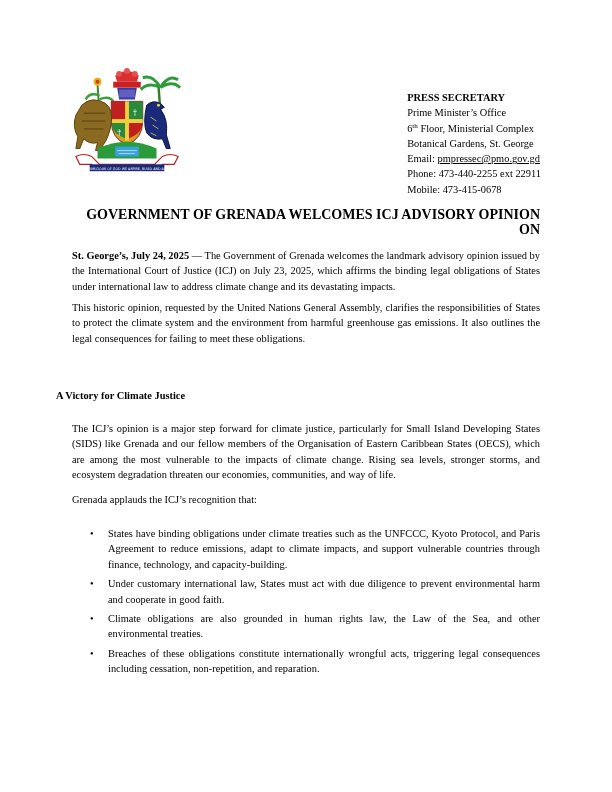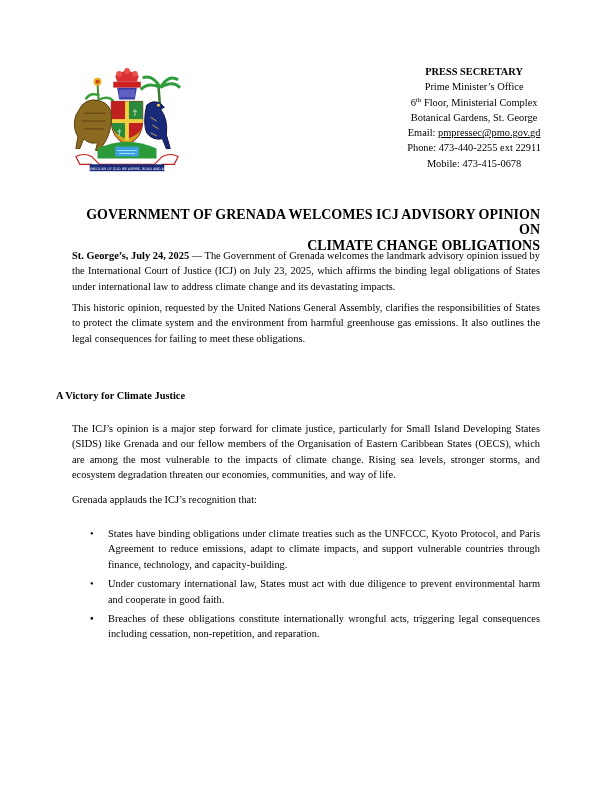--- a/index.html
+++ b/index.html
@@ -2,21 +2,21 @@
 <html><head>
 <meta charset="utf-8">
 <style>
   html, body { margin: 0; padding: 0; background: #ffffff; }
   body { width: 612px; height: 792px; position: relative; overflow: hidden;
          font-family: "Liberation Serif", "DejaVu Serif", serif; color: #000; }
   .page { position: absolute; left: 0; top: 0; width: 612px; height: 792px; }
 
   .crest { position: absolute; left: 68px; top: 66px; width: 118px; height: 116px; }
 
-  .contact { position: absolute; right: 71px; top: 64px; text-align: center;
+  .contact { position: absolute; right: 71px; top: 90px; text-align: left;
              font-size: 10.4px; line-height: 15.3px; }
   .contact .title { font-weight: bold; }
   .contact .lbl { font-weight: normal; }
   .contact a { color: #000; }
   .contact sup { font-size: 7px; line-height: 0; }
 
   .headline { position: absolute; left: 72px; width: 468px; top: 207px;
               text-align: right; font-weight: bold; font-size: 14px; line-height: 15.4px; }
 
   .para { position: absolute; left: 72px; width: 468px; font-size: 10.4px;
@@ -84,33 +84,32 @@
     <div>Prime Minister’s Office</div>
     <div><span>6</span><sup>th</sup><span> Floor, Ministerial Complex</span></div>
     <div>Botanical Gardens, St. George</div>
     <div><span class="lbl">Email</span><span class="lbl">: </span><a href="mailto:pmpressec@pmo.gov.gd">pmpressec@pmo.gov.gd</a></div>
     <div><span class="lbl">Phone</span><span class="lbl">: </span><span>473-440-2255 ext 22911</span></div>
     <div><span class="lbl">Mobile</span><span class="lbl">: </span><span>473-415-0678</span></div>
   </div>
 
   <div class="headline">
     <div>GOVERNMENT OF GRENADA WELCOMES ICJ ADVISORY OPINION ON</div>
-    <div>CLIMATE CHANGE OBLIGATIONS</div>
   </div>
 
   <p class="para" style="top:248px"><b>St. George’s, July 24, 2025</b><span> — The Government of Grenada welcomes the landmark advisory opinion issued by the International Court of Justice (ICJ) on July 23, 2025, which affirms the binding legal obligations of States under international law to address climate change and its devastating impacts.</span></p>
 
   <p class="para" style="top:300px">This historic opinion, requested by the United Nations General Assembly, clarifies the responsibilities of States to protect the climate system and the environment from harmful greenhouse gas emissions. It also outlines the legal consequences for failing to meet these obligations.</p>
 
   <h2 class="h2">A Victory for Climate Justice</h2>
 
   <p class="para" style="top:421px">The ICJ’s opinion is a major step forward for climate justice, particularly for Small Island Developing States (SIDS) like Grenada and our fellow members of the Organisation of Eastern Caribbean States (OECS), which are among the most vulnerable to the impacts of climate change. Rising sea levels, stronger storms, and ecosystem degradation threaten our economies, communities, and way of life.</p>
 
   <p class="para" style="top:492px">Grenada applauds the ICJ’s recognition that:</p>
 
   <ul class="bullets">
     <li><span class="dot">•</span><span>States have binding obligations under climate treaties such as the UNFCCC, Kyoto Protocol, and Paris Agreement to reduce emissions, adapt to climate impacts, and support vulnerable countries through finance, technology, and capacity-building.</span></li>
     <li><span class="dot">•</span><span>Under customary international law, States must act with due diligence to prevent environmental harm and cooperate in good faith.</span></li>
-    <li><span class="dot">•</span></li>
+    <li><span class="dot">•</span><span>Climate obligations are also grounded in human rights law, the Law of the Sea, and other environmental treaties.</span></li>
     <li><span class="dot">•</span><span>Breaches of these obligations constitute internationally wrongful acts, triggering legal consequences including cessation, non-repetition, and reparation.</span></li>
   </ul>
 
 </div>
 
 </body></html>

